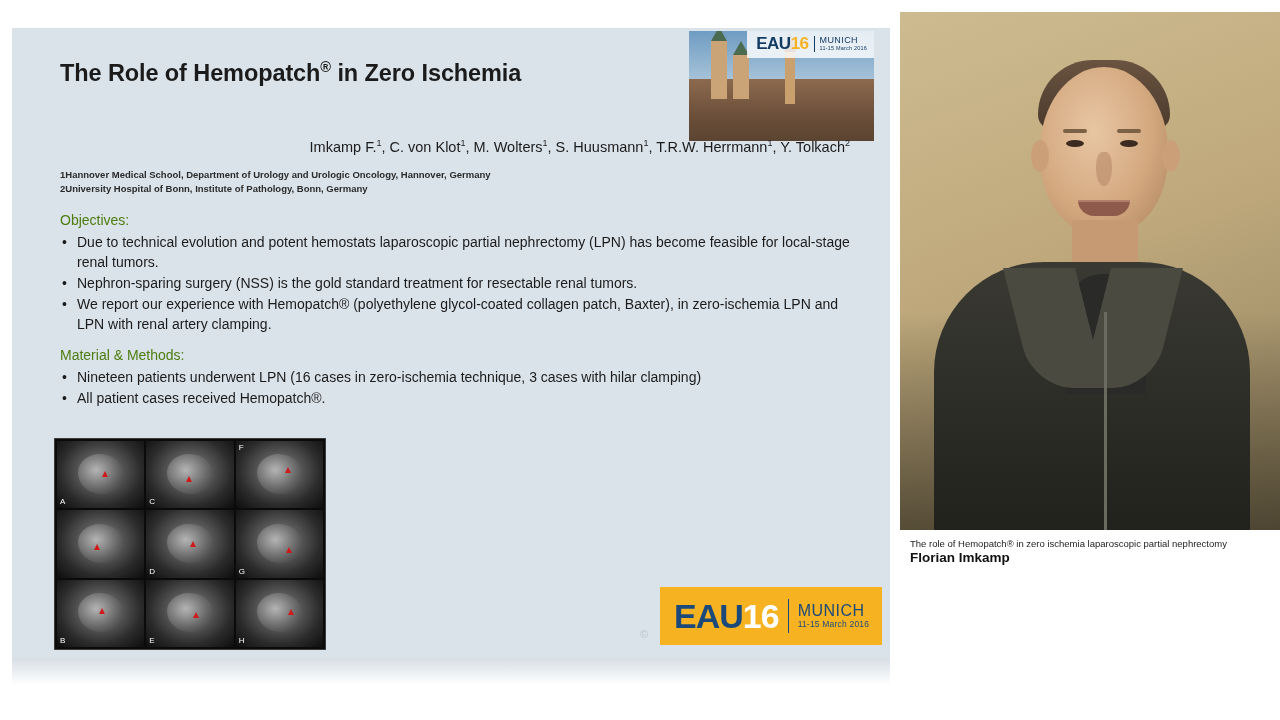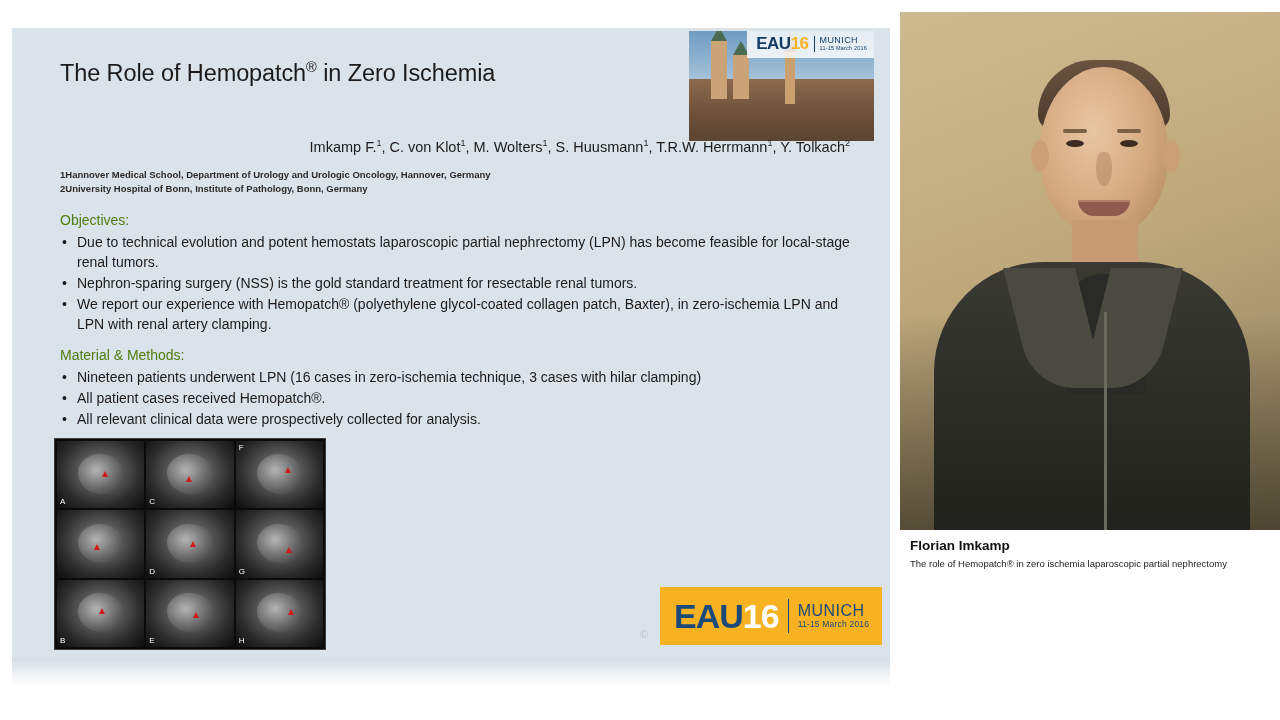--- a/index.html
+++ b/index.html
@@ -46,21 +46,21 @@
     background: linear-gradient(to bottom, #c9d3dc, #ffffff 85%);
     opacity: 0.75;
   }
 
   #slide-title {
     position: absolute;
     left: 48px;
     top: 30px;
     width: 620px;
     font-size: 23.5px;
-    font-weight: normal;
+    font-weight: bold;
     line-height: 1.33;
     color: #1b1b1b;
     letter-spacing: -0.1px;
   }
   .sup { font-size: 0.62em; vertical-align: super; }
 
   #authors {
     position: absolute;
     left: 48px;
     top: 110px;
@@ -458,21 +458,20 @@
       <ul class="bullet-list" id="objectives-list">
         <li>Due to technical evolution and potent hemostats laparoscopic partial nephrectomy (LPN) has become feasible for local-stage renal tumors.</li>
         <li>Nephron-sparing surgery (NSS) is the gold standard treatment for resectable renal tumors.</li>
         <li>We report our experience with Hemopatch® (polyethylene glycol-coated collagen patch, Baxter), in zero-ischemia LPN and LPN with renal artery clamping.</li>
       </ul>
 
       <div class="section-head" id="methods-head">Material &amp; Methods:</div>
       <ul class="bullet-list" id="methods-list">
         <li>Nineteen patients underwent LPN (16 cases in zero-ischemia technique, 3 cases with hilar clamping)</li>
         <li>All patient cases received Hemopatch®.</li>
-        <li>All relevant clinical data were prospectively collected for analysis.</li>
       </ul>
 
       <div id="ct-figure">
         <div class="ct-cell">
             <span class="arrow" style="left:52%;top:44%"></span>
             <span class="ct-label">A</span>
           </div>
         <div class="ct-cell">
             <span class="arrow" style="left:46%;top:52%"></span>
             <span class="ct-label">C</span>
@@ -537,18 +536,18 @@
       <div class="mouth"></div>
       <div class="neck"></div>
       <div class="body"></div>
       <div class="inner-shirt"></div>
       <div class="collar-l"></div>
       <div class="collar-r"></div>
       <div class="zipper"></div>
     </div>
 
     <div id="video-caption">
+      <div id="presentation-title">The role of Hemopatch® in zero ischemia laparoscopic partial nephrectomy</div>
       <div id="presenter-name">Florian Imkamp</div>
-      <div id="presentation-title">The role of Hemopatch® in zero ischemia laparoscopic partial nephrectomy</div>
     </div>
   </div>
 
 </div>
 
 </body></html>

